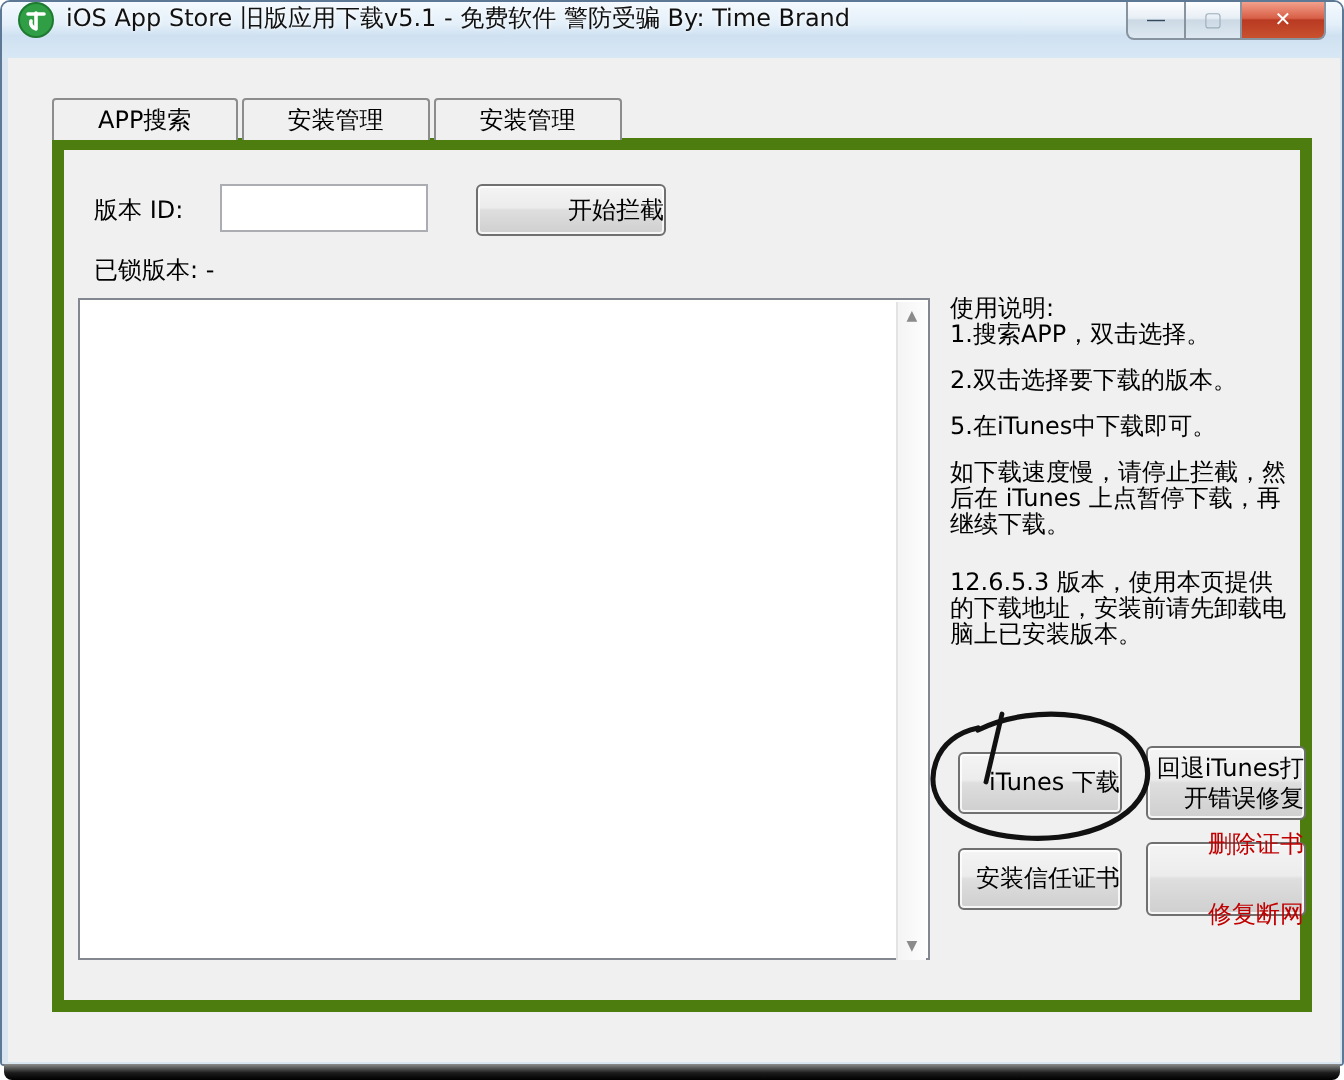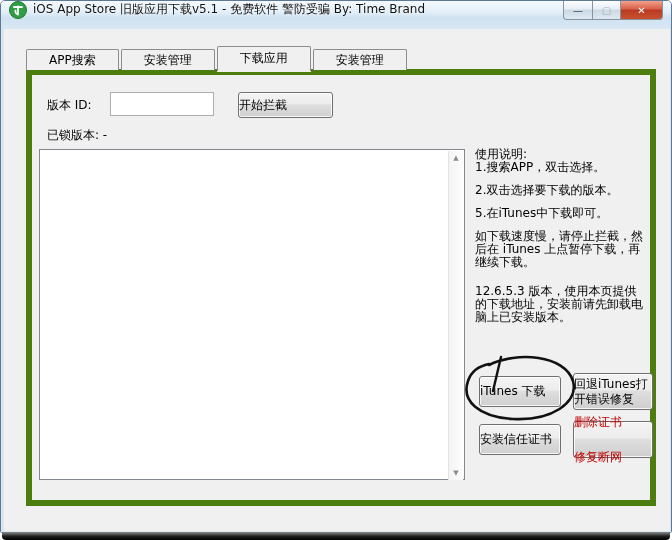--- a/index.html
+++ b/index.html
@@ -39,21 +39,21 @@
   .tabpage { position:absolute; left:25px; top:68px; width:630px; height:437px;
              background:#f0f0f0; border:6px solid #4d7c0f; z-index:2; }
 
   
   .lbl { position:absolute; font-size:12px; color:#000; white-space:nowrap; }
   .version-input { position:absolute; left:78px; top:17px; width:104px; height:24px;
                    border:1px solid #abadb3; background:#fff; font-size:12px; padding:2px 4px;
                    font-family:"DejaVu Sans","Liberation Sans",sans-serif; }
   .btn { border:1px solid #707070; border-radius:3px; font-size:12px; color:#000; text-align:center; cursor:default;
          background:linear-gradient(to bottom,#f4f4f4 0%,#ececec 45%,#dedede 50%,#cfcfcf 100%);
-         box-shadow:inset 0 0 0 1px rgba(255,255,255,.8); display:flex; flex-direction:column; align-items:flex-start; justify-content:center;
+         box-shadow:inset 0 0 0 1px rgba(255,255,255,.8); display:flex; flex-direction:column; align-items:flex-end; justify-content:center;
          font-family:"DejaVu Sans","Liberation Sans",sans-serif; line-height:1.25; }
   .start-btn { position:absolute; left:206px; top:17px; width:95px; height:26px; }
 
   
   .listbox { position:absolute; left:7px; top:74px; width:426px; height:331px;
              background:#fff; border:1px solid #828790; }
   .scrollbar { position:absolute; right:1px; top:1px; width:15px; height:329px;
                background:linear-gradient(to right,#f4f4f4,#fdfdfd); border-left:1px solid #e3e3e3;
                display:flex; flex-direction:column; justify-content:space-between; align-items:center; }
   .sb-arrow { font-size:7px; color:#8b8b8b; padding:3px 0; cursor:default; }
@@ -88,21 +88,20 @@
         <div class="win-btn maximize">▢</div>
         <div class="win-btn close">✕</div>
       </div>
     </div>
 
     <div class="win-body"></div>
 
     <div class="tabs">
       <div class="tab">APP搜索</div>
       <div class="tab">安装管理</div>
-      <div class="tab active">下载应用</div>
       <div class="tab">安装管理</div>
     </div>
 
     <div class="tabpage">
 
       <div class="lbl" style="left:15px; top:22px;">版本 ID:</div>
       <input class="version-input" type="text" value="" style="">
       <div class="btn start-btn">
         <span>开始拦截</span>
       </div>

